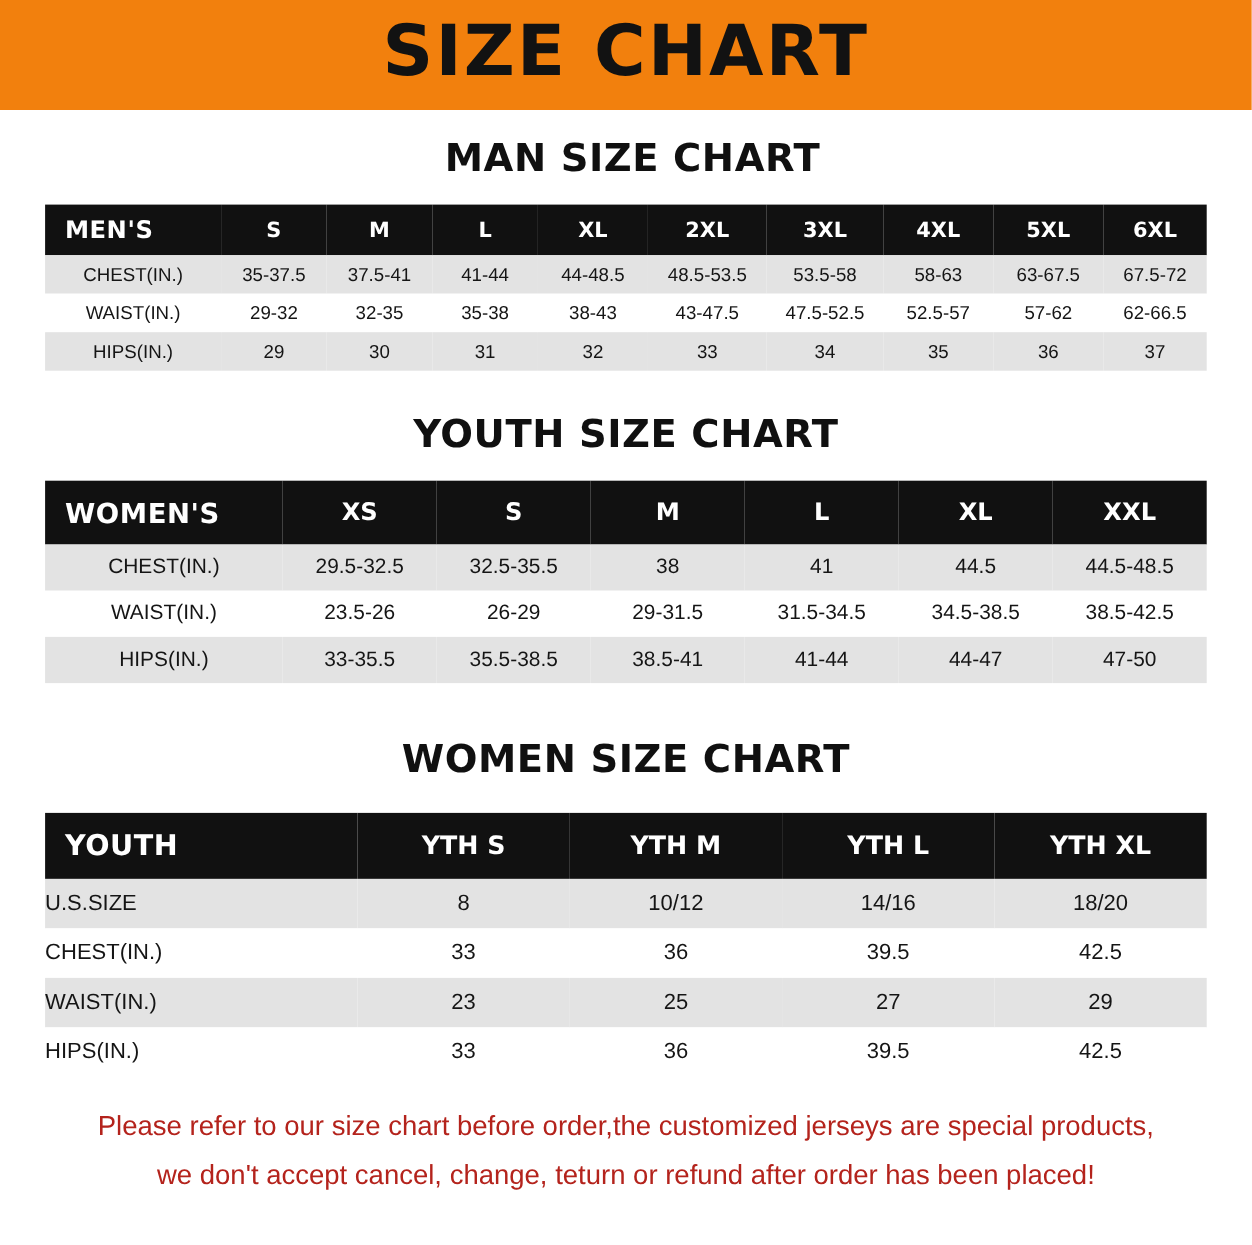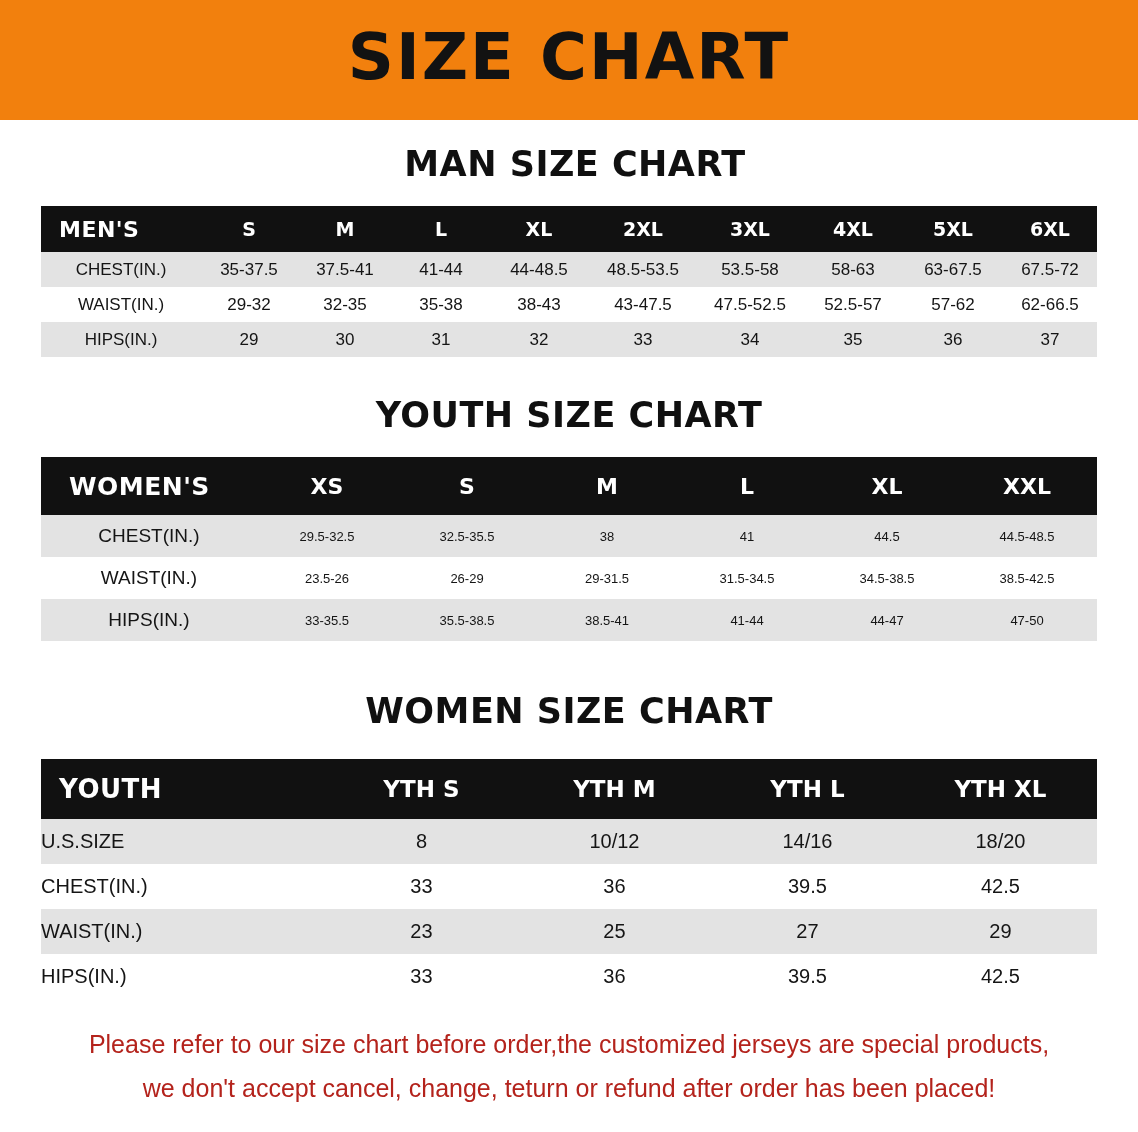--- a/index.html
+++ b/index.html
@@ -16,21 +16,21 @@
   }
   .page {
     width: 1138px;
     height: 1132px;
     position: relative;
     background: #ffffff;
     box-sizing: border-box;
   }
   
   .banner {
-    height: 120px;
+    height: 100px;
     background: #f2800d;
     display: flex;
     align-items: center;
     justify-content: center;
   }
   .banner-title {
     font-family: "DejaVu Sans", sans-serif;
     font-weight: bold;
     font-size: 64px;
     letter-spacing: 2px;
@@ -80,22 +80,22 @@
   .row-plain td { background: #ffffff; }
 
   
   .men thead th { height: 46px; font-size: 19px; }
   .men thead th.label { text-align: left; padding-left: 18px; font-size: 22px; letter-spacing: 0.5px; }
   .men tbody td { height: 35px; font-size: 17px; font-family: "Liberation Sans", sans-serif; }
   .men tbody td.label { text-align: center; font-size: 17px; }
 
   
   .women thead th { height: 58px; font-size: 22px; }
-  .women thead th.label { text-align: left; padding-left: 28px; font-size: 25px; letter-spacing: 0.5px; }
-  .women tbody td { height: 42px; font-size: 13px; }
+  .women thead th.label { text-align: left; padding-left: 18px; font-size: 25px; letter-spacing: 0.5px; }
+  .women tbody td { height: 42px; font-size: 19px; }
   .women tbody td.label { text-align: center; font-size: 19px; }
 
   
   .youth thead th { height: 60px; font-size: 23px; }
   .youth thead th.label { text-align: left; padding-left: 18px; font-size: 26px; letter-spacing: 0.5px; }
   .youth tbody td { height: 45px; font-size: 20px; }
   .youth tbody td.label { text-align: left; font-size: 20px; }
 
   
   .note {

